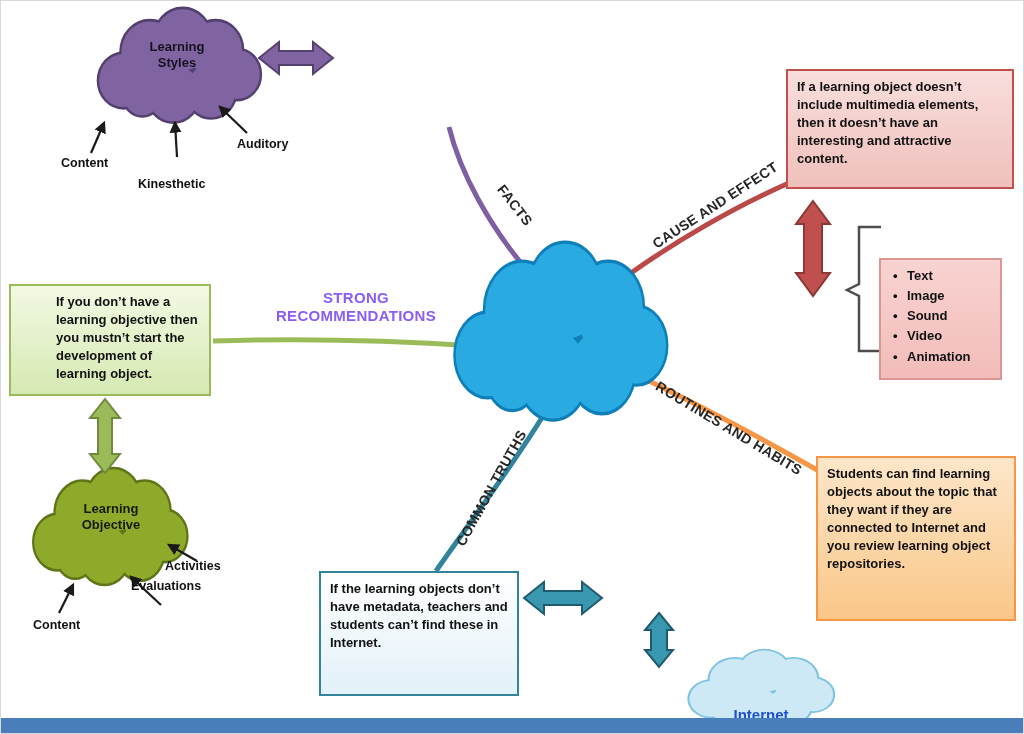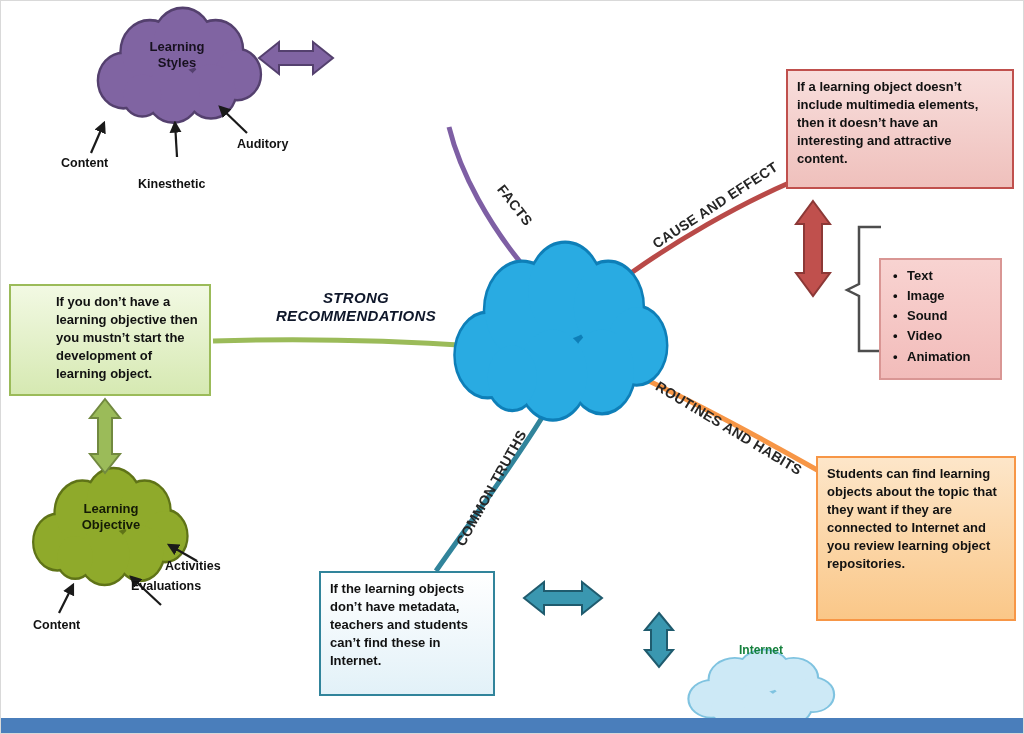--- a/index.html
+++ b/index.html
@@ -15,51 +15,51 @@
     border:2px solid;
   }
   .note-teacher{left:333px;top:5px;width:207px;height:120px;
     background:linear-gradient(#dcd2ec,#b49ddB);border-color:#7e5fa4;}
   .note-multimedia{left:785px;top:68px;width:228px;height:120px;
     background:linear-gradient(#f8dedc,#efc0bc);border-color:#c0504d;}
   .note-objective{left:8px;top:283px;width:202px;height:112px;
     background:linear-gradient(#f2f9e3,#d6e9b2);border-color:#9bbb59;padding-left:45px;}
   .note-repositories{left:815px;top:455px;width:200px;height:165px;
     background:linear-gradient(#fde6c9,#fac788);border-color:#f79646;}
-  .note-metadata{left:318px;top:570px;width:176px;height:125px;
+  .note-metadata{left:318px;top:570px;width:200px;height:125px;
     background:linear-gradient(#ffffff,#e2f1f8);border-color:#31849b;}
   .media-box{
     position:absolute;left:878px;top:228px;width:123px;height:122px;
     background:linear-gradient(#f8d3d1,#f2bcba);border:2px solid #d99694;
     box-sizing:border-box;padding:6px 4px 4px 2px;margin-top:29px;
   }
   .media-box ul{margin:0;padding:0 0 0 24px;list-style:none;}
   .media-box li{font-weight:bold;font-size:13px;color:#111;line-height:1.55;position:relative;}
   .media-box li::before{content:"•";position:absolute;left:-14px;top:0;}
   .metadata-pill{
     position:absolute;left:605px;top:580px;width:125px;height:32px;
     background:linear-gradient(#d4effb,#a3dbf2);border:2px solid #31849b;
     box-sizing:border-box;display:flex;align-items:center;justify-content:center;
     font-weight:bold;font-size:13px;color:#111;
   }
   .cloud-label{position:absolute;text-align:center;font-weight:bold;color:#111;}
   .lbl-styles{left:135px;top:38px;width:82px;font-size:13px;line-height:1.25;color:#17111f;}
   .lbl-center{left:478px;top:296px;width:166px;font-size:18px;line-height:1.55;letter-spacing:0.5px;color:#000;}
   .lbl-objective{left:68px;top:500px;width:84px;font-size:13px;line-height:1.25;color:#151b06;}
-  .lbl-internet{left:705px;top:642px;width:110px;font-size:12px;color:#15803d;}
+  .lbl-internet{left:705px;top:705px;width:110px;font-size:15px;color:#1d4ed8;}
   .small-label{position:absolute;font-weight:bold;font-size:12.5px;color:#111;white-space:nowrap;}
   .branch-label{
     position:absolute;text-align:center;font-weight:bold;font-size:14px;
     color:#262626;letter-spacing:0.3px;white-space:nowrap;
   }
   .lbl-facts{left:474px;top:196px;width:80px;transform:rotate(52deg);}
   .lbl-cause{left:629px;top:196px;width:170px;transform:rotate(-33deg);}
   .lbl-routines{left:633px;top:419px;width:190px;transform:rotate(31deg);}
   .lbl-common{left:420px;top:479px;width:140px;transform:rotate(-61deg);}
-  .lbl-strongrec{left:265px;top:288px;width:180px;font-size:15px;line-height:1.2;transform:none;white-space:normal;color:#0f172a;font-style:italic;}
+  .lbl-strongrec{left:265px;top:288px;width:180px;font-size:15px;line-height:1.2;transform:none;white-space:normal;color:#8b5cf6;}
   .bottom-bar{position:absolute;left:0;bottom:0;width:100%;height:15px;background:#4a7ebb;}
 </style>
 </head>
 <body>
 
 <div class="canvas">
 
   <svg class="layer-svg" width="1024" height="734" viewBox="0 0 1024 734">
     <defs>
       <g id="cloudShape">

